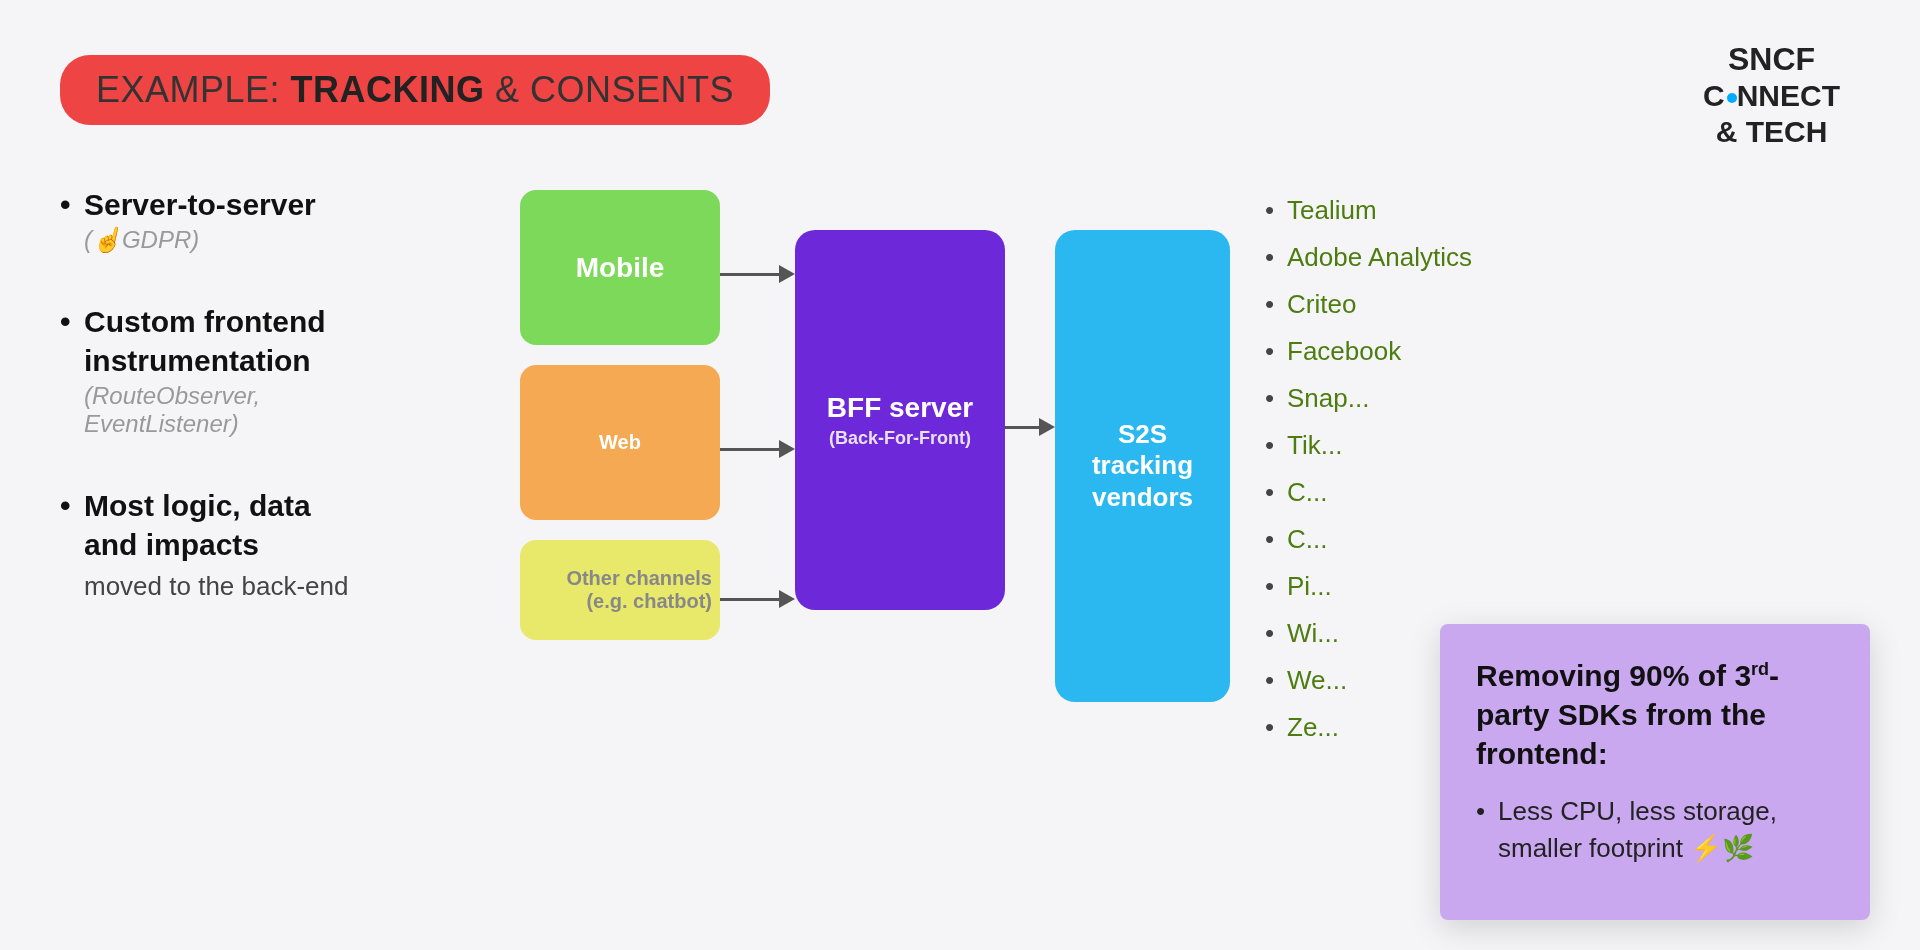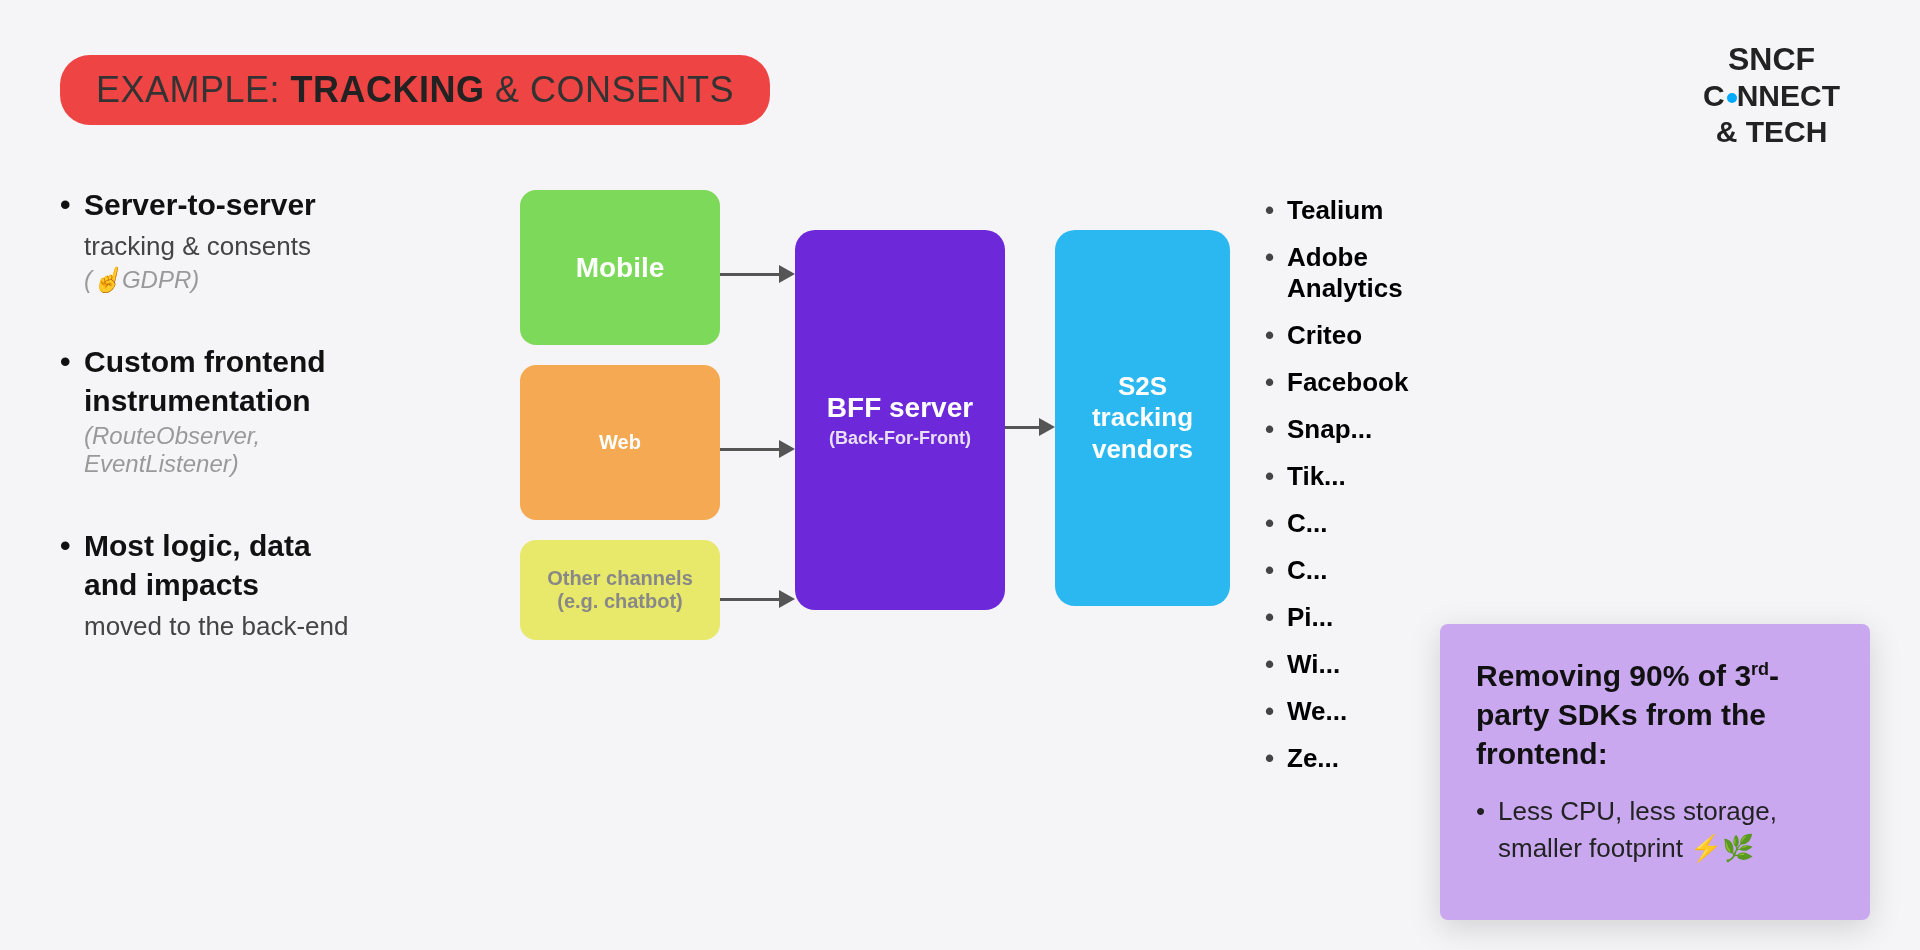--- a/index.html
+++ b/index.html
@@ -145,21 +145,20 @@
     }
     .other-box {
       background: #e8e86a;
       width: 200px;
       height: 100px;
       top: 350px;
       left: 0;
       font-size: 20px;
       color: #888;
       font-weight: 600;
-      text-align: center;
       padding: 8px;
     }
 
     .bff-box {
       background: #6d28d9;
       width: 210px;
       height: 380px;
       top: 40px;
       left: 275px;
       font-size: 26px;
@@ -173,21 +172,21 @@
     .bff-box .bff-sub {
       font-size: 18px;
       font-weight: 700;
       opacity: 0.85;
       margin-top: 4px;
     }
 
     .s2s-box {
       background: #2bb8f0;
       width: 175px;
-      height: 376px;
+      height: 472px;
       top: 40px;
       left: 535px;
       font-size: 22px;
       flex-direction: column;
       border-radius: 20px;
       text-align: center;
       padding: 12px;
     }
     .s2s-box .s2s-main {
       font-size: 26px;
@@ -240,25 +239,24 @@
       position: absolute;
       top: 195px;
       left: 1265px;
       width: 220px;
     }
     .vendors-list ul {
       list-style: none;
     }
     .vendors-list ul li {
       font-size: 26px;
-      color: #000000;
+      color: #4d7c0f;
       margin-bottom: 16px;
       position: relative;
       padding-left: 22px;
-      font-weight: bold;
     }
     .vendors-list ul li::before {
       content: '•';
       position: absolute;
       left: 0;
       color: #444;
     }
 
     
     .tooltip-popup {
@@ -308,21 +306,20 @@
 
 <div class="sncf-logo">
   <span class="sncf-text">SNCF</span>
   <span class="connect-text">C<span class="dot-blue"></span>NNECT</span>
   <span class="tech-text">&amp; TECH</span>
 </div>
 
 <div class="bullet-section">
   <div class="bullet-item">
     <div class="bullet-title">Server-to-server</div>
-    <div class="bullet-sub">tracking &amp; consents</div>
     <div class="bullet-italic">(☝GDPR)</div>
   </div>
   <div class="bullet-item">
     <div class="bullet-title">Custom frontend<br>instrumentation</div>
     <div class="bullet-italic">(RouteObserver,<br>EventListener)</div>
   </div>
   <div class="bullet-item">
     <div class="bullet-title">Most logic, data<br>and impacts</div>
     <div class="bullet-sub">moved to the back-end</div>
   </div>

